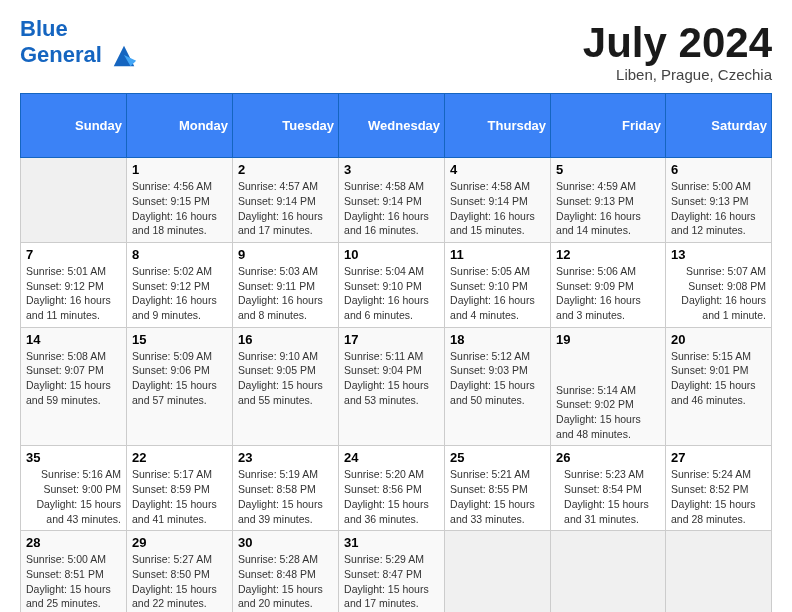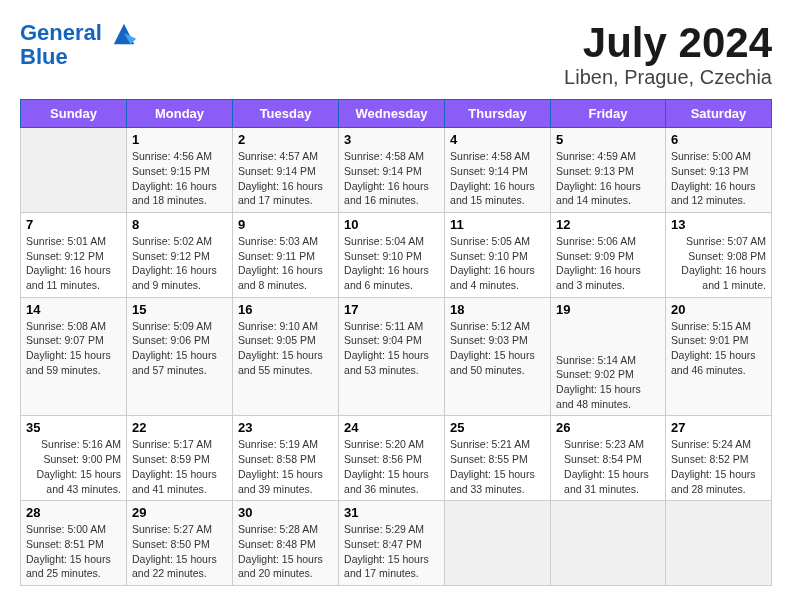--- a/index.html
+++ b/index.html
@@ -37,33 +37,33 @@
     .title-block {
       text-align: right;
     }
     .main-title {
       font-size: 42px;
       font-weight: bold;
       color: #1a1a1a;
       line-height: 1.1;
     }
     .subtitle {
-      font-size: 20px;
+      font-size: 15px;
       color: #444;
     }
     table {
       width: 100%;
       border-collapse: collapse;
       font-size: 11px;
     }
     thead tr th {
-      background-color: #8b5cf6;
+      background-color: #3b82f6;
       color: #fff;
-      padding: 6px 4px;
-      text-align: center;
+      padding: 24px 4px;
+      text-align: right;
       font-size: 13px;
       font-weight: bold;
       border: 1px solid #1565c0;
     }
     tbody tr td {
       border: 1px solid #ccc;
       vertical-align: top;
       padding: 4px 5px;
       min-height: 80px;
       background: #fff;
@@ -85,30 +85,30 @@
     .empty-cell {
       background: #f0f0f0 !important;
     }
   </style>
 </head>
 <body>
 
 <div class="header">
   <div class="logo">
     <div>
+      <div style="color:#1565c0;font-size:22px;font-weight:bold;margin-top:-4px;">Blue</div>
       <div style="display:flex;align-items:center;">
         <div class="logo-text">
           <span>General</span>
           <svg class="logo-icon" viewBox="0 0 30 30" style="display:inline-block;vertical-align:middle;margin-left:2px;">
             <polygon points="4,26 15,4 26,26" fill="#1565c0"></polygon>
             <polygon points="15,14 22,26 28,20" fill="#42a5f5"></polygon>
           </svg>
         </div>
       </div>
-      <div style="color:#1565c0;font-size:22px;font-weight:bold;margin-top:-4px;">Blue</div>
     </div>
   </div>
   <div class="title-block">
     <div class="main-title">July 2024</div>
     <div class="subtitle">Liben, Prague, Czechia</div>
   </div>
 </div>
 
 <table>
   <thead>

